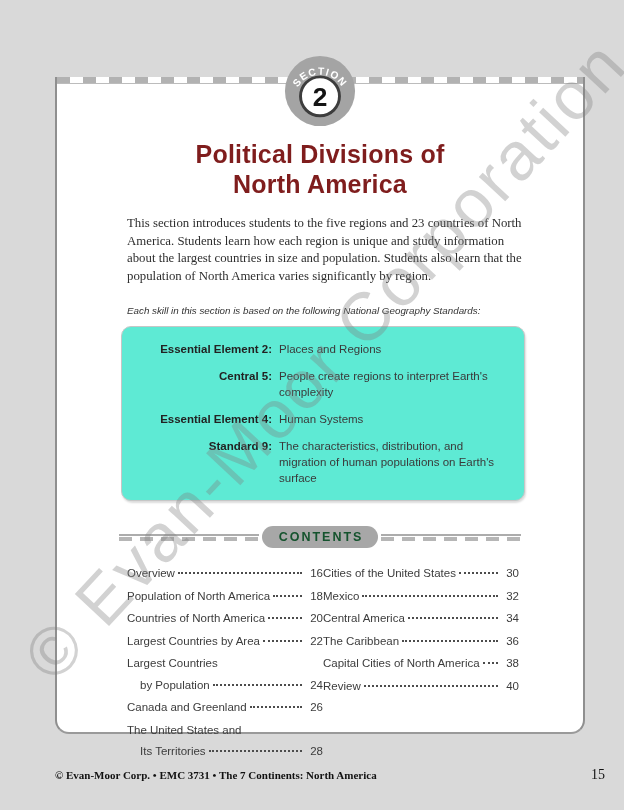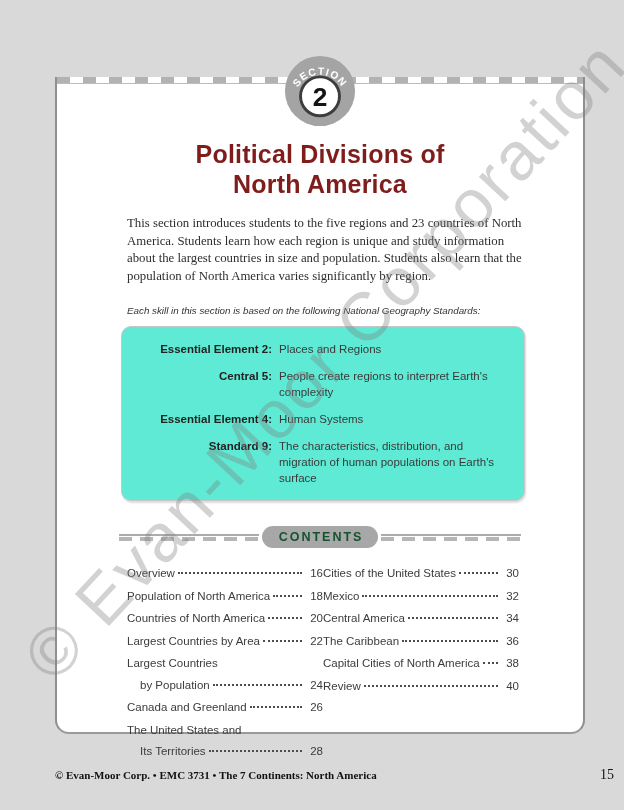--- a/index.html
+++ b/index.html
@@ -142,21 +142,21 @@
     min-width: 8px;
   }
   .toc-page {
     font-size: 11.5px; color: #3c3c3c;
     min-width: 17px; text-align: right; flex: none;
   }
 
   
   .footer {
     position: absolute;
-    left: 55px; right: 10px; top: 767px;
+    left: 55px; right: 19px; top: 767px;
     display: flex;
     justify-content: space-between;
     align-items: baseline;
   }
   .footer-credit {
     font-family: "Liberation Serif", serif;
     font-weight: bold;
     font-size: 11px;
     color: #111;
   }

